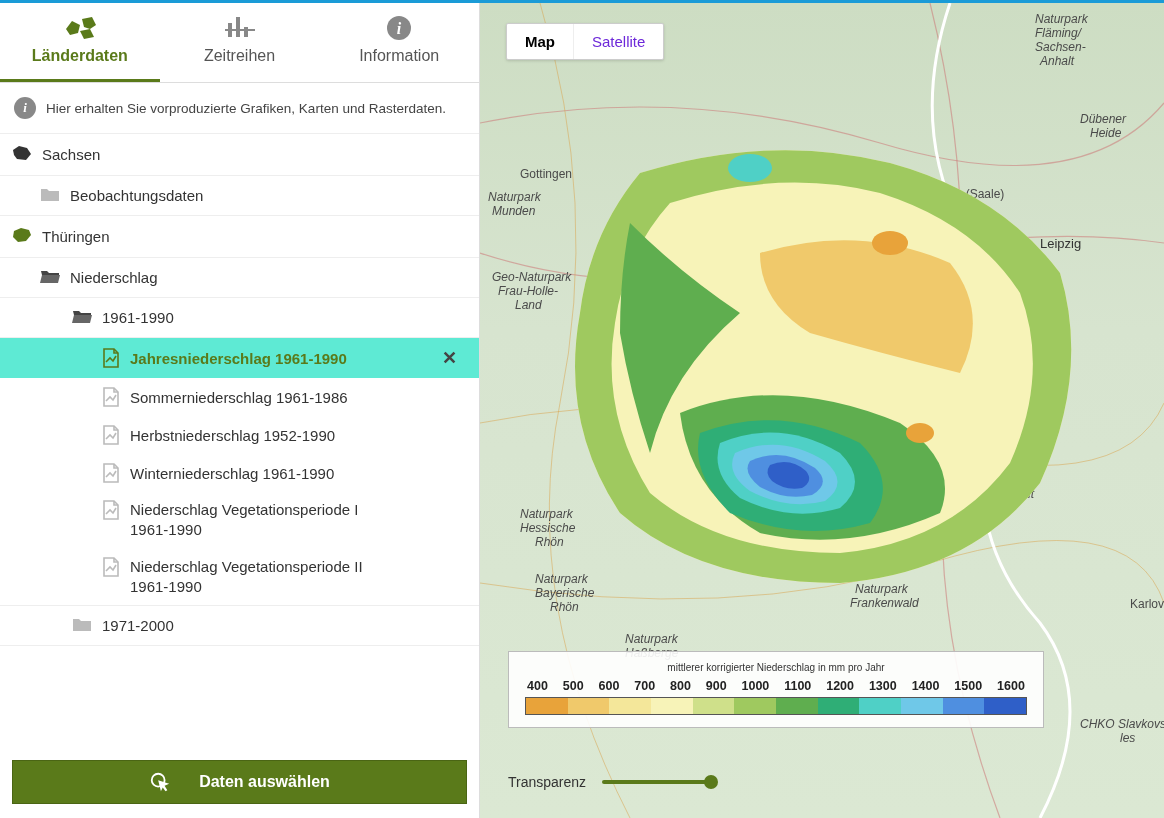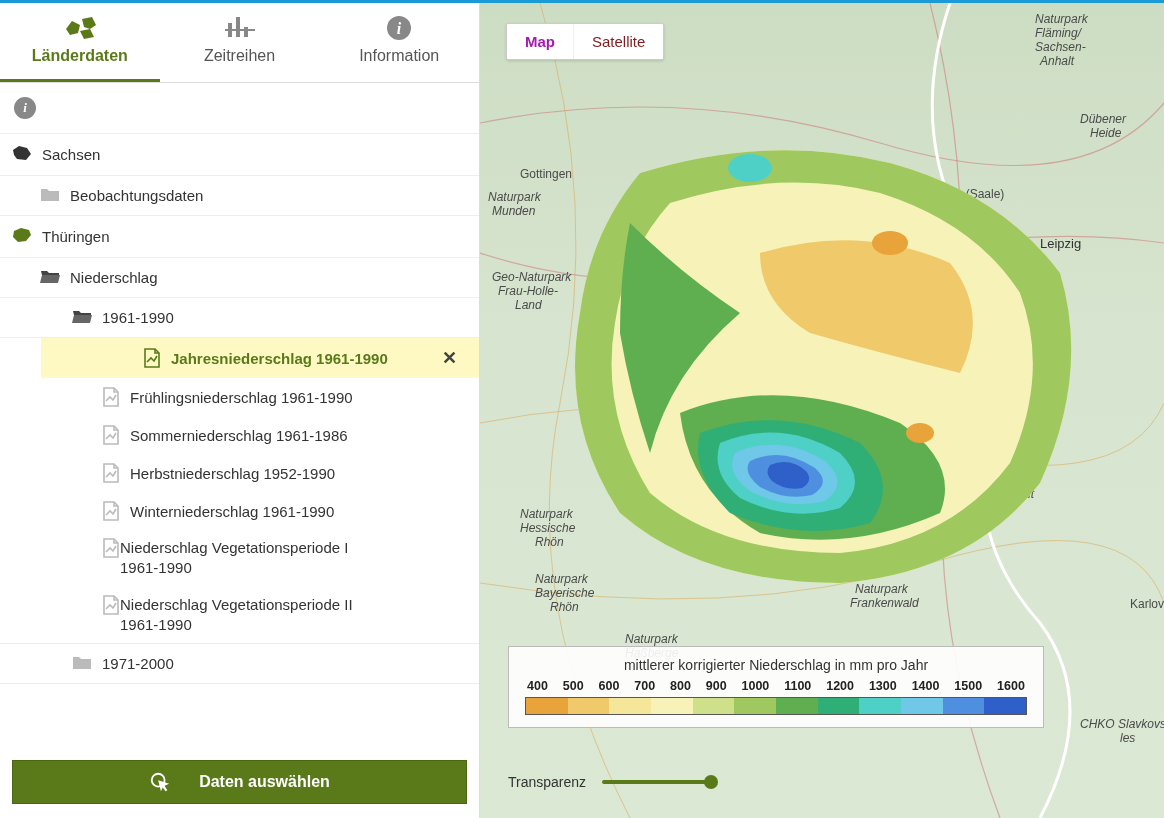--- a/index.html
+++ b/index.html
@@ -10,43 +10,43 @@
   .tab { flex: 1; text-align: center; padding: 12px 0 14px; cursor: pointer; font-size: 16px; color: #555; }
   .tab.active { color: #5a7a1a; font-weight: bold; border-bottom: 3px solid #5a7a1a; }
   .tab-icon { display: block; margin: 0 auto 6px; height: 26px; }
   .hint-row { display: flex; align-items: center; gap: 10px; padding: 14px 14px; border-bottom: 1px solid #eee; color: #444; font-size: 13.5px; }
   .info-badge { width: 22px; height: 22px; border-radius: 50%; background: #888; color: #fff; display: flex; align-items: center; justify-content: center; font-weight: bold; font-size: 13px; font-style: italic; font-family: Georgia, serif; }
   .tree { flex: 1; overflow-y: auto; font-size: 15px; }
   .tree-row { display: flex; align-items: center; gap: 10px; padding: 10px 12px; border-bottom: 1px solid #eee; cursor: pointer; }
   .tree-row.level-2 { padding-left: 40px; }
   .tree-row.level-3 { padding-left: 72px; }
   .tree-row.level-4 { padding-left: 102px; border-bottom: none; padding-top: 9px; padding-bottom: 9px; }
-  .tree-row.level-4.selected { background: #fef9c3; color: #5a7a1a; font-weight: bold; margin-left: 41px; }
+  .tree-row.level-4.selected { background: #5eead4; color: #5a7a1a; font-weight: bold; }
   .tree-row.level-4.selected .close { margin-left: auto; margin-right: 10px; color: #444; font-size: 18px; }
   .folder-icon { width: 20px; height: 16px; }
   .doc-icon { width: 18px; height: 20px; display: inline-flex; align-items: center; justify-content: center; }
   .doc-icon svg { stroke: #bbb; }
   .tree-row.selected .doc-icon svg { stroke: #5a7a1a; }
-  .level-4-multiline { display: flex; align-items: flex-start; padding: 8px 12px 8px 102px; }
+  .level-4-multiline { display: flex; align-items: flex-start; gap: 10px; padding: 8px 12px 8px 102px; }
   .level-4-multiline .txt { line-height: 1.35; }
   .bottom-bar { padding: 10px 12px 14px; }
   .select-btn { width: 100%; background: #5a7a1a; color: #fff; border: 1px solid #4a6514; padding: 10px 0; font-size: 16px; font-weight: bold; cursor: pointer; display: flex; align-items: center; justify-content: center; gap: 28px; }
   .select-btn svg { width: 22px; height: 22px; }
   .map-pane { flex: 1; position: relative; background: linear-gradient(180deg, #cdddc3 0%, #d7e4cf 40%, #dbe8d3 100%); overflow: hidden; }
   .basemap { position: absolute; inset: 0; }
   .basemap .road { stroke: #c77; stroke-width: 1.2; fill: none; opacity: .55; }
   .basemap .road2 { stroke: #d9a24a; stroke-width: 1; fill: none; opacity: .5; }
   .basemap .label { font-size: 12px; fill: #4a4a4a; }
   .basemap .label.big { font-size: 13px; fill: #333; }
   .maptype { position: absolute; top: 20px; left: 26px; background: #fff; border: 1px solid #ccc; border-radius: 2px; box-shadow: 0 1px 3px rgba(0,0,0,.15); display: flex; overflow: hidden; }
-  .maptype div { padding: 9px 18px; font-size: 15px; cursor: pointer; color: #7f1d1d; }
-  .maptype div.active { color: #a21caf; font-weight: 600; }
+  .maptype div { padding: 9px 18px; font-size: 15px; cursor: pointer; color: #6d28d9; }
+  .maptype div.active { color: #000000; font-weight: 600; }
   .maptype div:first-child { border-right: 1px solid #eee; }
   .legend-box { position: absolute; left: 28px; right: 120px; bottom: 90px; background: rgba(255,255,255,.9); border: 1px solid #bbb; padding: 10px 16px 12px; }
-  .legend-title { text-align: center; font-size: 14px; color: #333; margin-bottom: 6px; }
+  .legend-title { text-align: center; font-size: 10px; color: #333; margin-bottom: 6px; }
   .legend-ticks { display: flex; justify-content: space-between; font-size: 12.5px; font-weight: bold; color: #222; margin-bottom: 4px; padding: 0 2px; }
   .legend-bar { display: flex; height: 18px; border: 1px solid #555; }
   .legend-bar div { flex: 1; }
   .transp-row { position: absolute; left: 28px; bottom: 28px; display: flex; align-items: center; gap: 16px; font-size: 14px; color: #333; }
   .slider { position: relative; width: 110px; height: 4px; background: #5a7a1a; border-radius: 2px; }
   .slider .thumb { position: absolute; right: -6px; top: -5px; width: 14px; height: 14px; border-radius: 50%; background: #5a7a1a; }
   .overlay-shape { position: absolute; left: 40px; top: 110px; width: 600px; height: 500px; }
   .region-icon svg { width: 20px; height: 18px; }
 </style>
 </head>
@@ -80,20 +80,21 @@
               <circle cx="13" cy="13" r="12" fill="#888"></circle>
               <text x="13" y="19" text-anchor="middle" font-family="Georgia" font-style="italic" font-weight="bold" font-size="16" fill="#fff">i</text>
             </svg>
         </span>
         <span>Information</span>
       </div>
     </div>
 
     <div class="hint-row">
       <span class="info-badge">i</span>
+      <span>Hier erhalten Sie vorproduzierte Grafiken, Karten und Rasterdaten.</span>
     </div>
 
     <div class="tree">
 
       <div class="tree-row level-1">
         <span class="region-icon"><svg viewBox="0 0 20 18">
               <path fill="#333" d="M1 6 L7 2 L15 4 L19 10 L14 16 L5 15 L2 11 Z"></path>
             </svg></span>
         <span>Sachsen</span>
       </div>
@@ -129,30 +130,20 @@
       <div class="tree-row level-4 selected">
         <span class="doc-icon">
             <svg width="18" height="20" viewBox="0 0 18 20" fill="none" stroke-width="1.6">
               <path d="M2 1 h10 l4 4 v14 H2 Z"></path>
               <path d="M12 1 v4 h4"></path>
               <polyline points="4,14 8,10 11,13 14,8"></polyline>
             </svg>
           </span>
         <span>Jahresniederschlag 1961-1990</span>
         <span class="close">✕</span>
-      </div>
-      <div class="tree-row level-4">
-        <span class="doc-icon">
-            <svg width="18" height="20" viewBox="0 0 18 20" fill="none" stroke-width="1.6">
-              <path d="M2 1 h10 l4 4 v14 H2 Z"></path>
-              <path d="M12 1 v4 h4"></path>
-              <polyline points="4,14 8,10 11,13 14,8"></polyline>
-            </svg>
-          </span>
-        <span>Frühlingsniederschlag 1961-1990</span>
       </div>
       <div class="tree-row level-4">
         <span class="doc-icon">
             <svg width="18" height="20" viewBox="0 0 18 20" fill="none" stroke-width="1.6">
               <path d="M2 1 h10 l4 4 v14 H2 Z"></path>
               <path d="M12 1 v4 h4"></path>
               <polyline points="4,14 8,10 11,13 14,8"></polyline>
             </svg>
           </span>
         <span>Sommerniederschlag 1961-1986</span>

